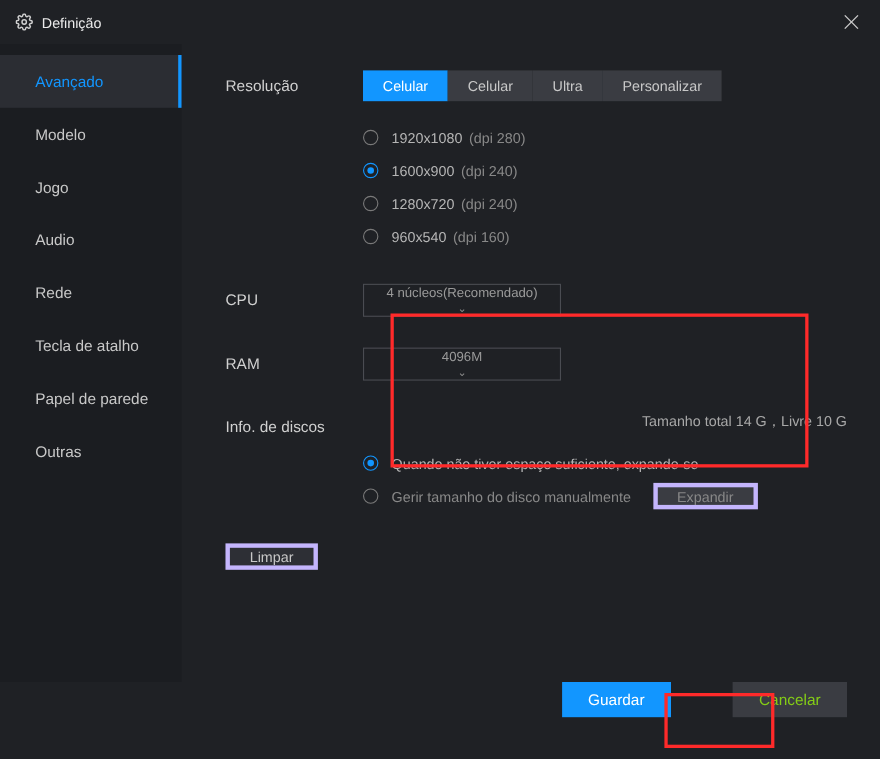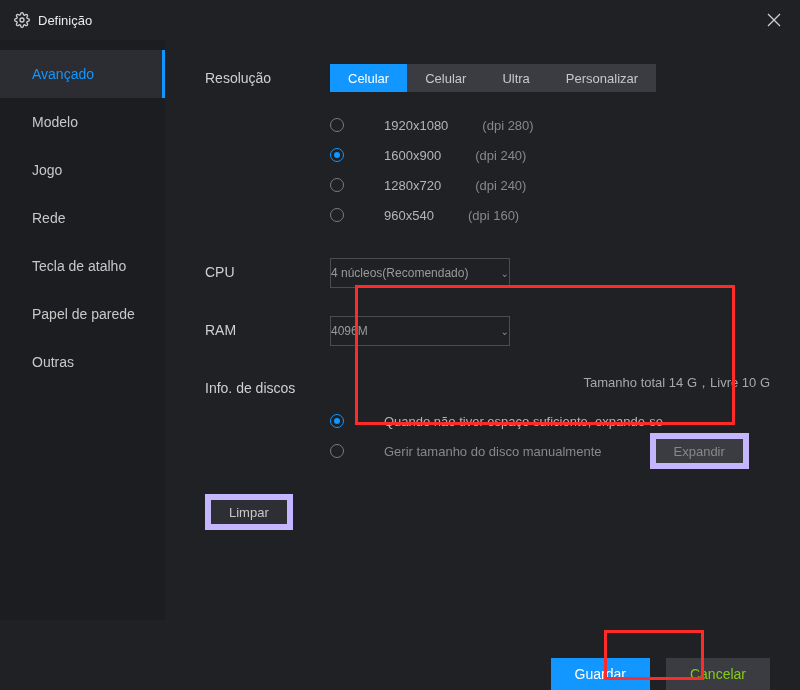--- a/index.html
+++ b/index.html
@@ -103,21 +103,20 @@
   .tab.active {
     background: #1296ff;
     color: #fff;
   }
   .radio-row {
     display: flex;
     align-items: center;
     height: 30px;
     color: #b5b5b5;
     font-size: 13px;
-    gap: 28px;
   }
   .radio {
     width: 14px; height: 14px;
     border: 1px solid #7a7a7a;
     border-radius: 50%;
     margin-right: 12px;
     display: inline-flex;
     align-items: center;
     justify-content: center;
     flex-shrink: 0;
@@ -131,57 +130,59 @@
     border-radius: 50%;
     background: #1296ff;
   }
   .radio-row.dim { color: #888; }
   .dropdown {
     width: 180px;
     height: 30px;
     border: 1px solid #4a4c52;
     display: flex;
     align-items: center;
-    padding: 0 0;
+    padding: 0 14px;
     color: #9a9a9a;
     cursor: pointer;
     justify-content: space-between;
     font-size: 12px;
+    flex-direction: column;
   }
   .dropdown .chev { color: #8a8a8a; font-size: 10px; }
   .highlight-box {
     position: absolute;
     border: 3px solid #ff2a2a;
     pointer-events: none;
   }
   .hb1 { left: 190px; top: 245px; width: 380px; height: 140px; }
   .button-small {
-    height: 36px;
+    height: 24px;
     padding: 0 18px;
-    border: 6px solid #c4b5fd;
+    border: 4px solid #c4b5fd;
     background: #2d2f35;
     color: #c8c8c8;
     display: inline-flex;
     align-items: center;
     cursor: pointer;
     font-size: 13px;
     text-align: center;
   }
   .button-small.disabled {
     background: #3a3c42;
     color: #888;
     cursor: default;
   }
   .footer {
     height: 70px;
     display: flex;
-    align-items: flex-end;
+    align-items: flex-start;
     justify-content: flex-end;
     padding-right: 30px;
     position: relative;
+    gap: 40px;
   }
   .btn {
     height: 32px;
     padding: 0 24px;
     display: inline-flex;
     align-items: center;
     cursor: pointer;
     font-size: 14px;
     margin-left: 16px;
   }
@@ -214,20 +215,23 @@
     <div class="sidebar-item active">
         <span>Avançado</span>
       </div>
     <div class="sidebar-item">
         <span>Modelo</span>
       </div>
     <div class="sidebar-item">
         <span>Jogo</span>
       </div>
     <div class="sidebar-item">
+        <span>Audio</span>
+      </div>
+    <div class="sidebar-item">
         <span>Rede</span>
       </div>
     <div class="sidebar-item">
         <span>Tecla de atalho</span>
       </div>
     <div class="sidebar-item">
         <span>Papel de parede</span>
       </div>
     <div class="sidebar-item">
         <span>Outras</span>

